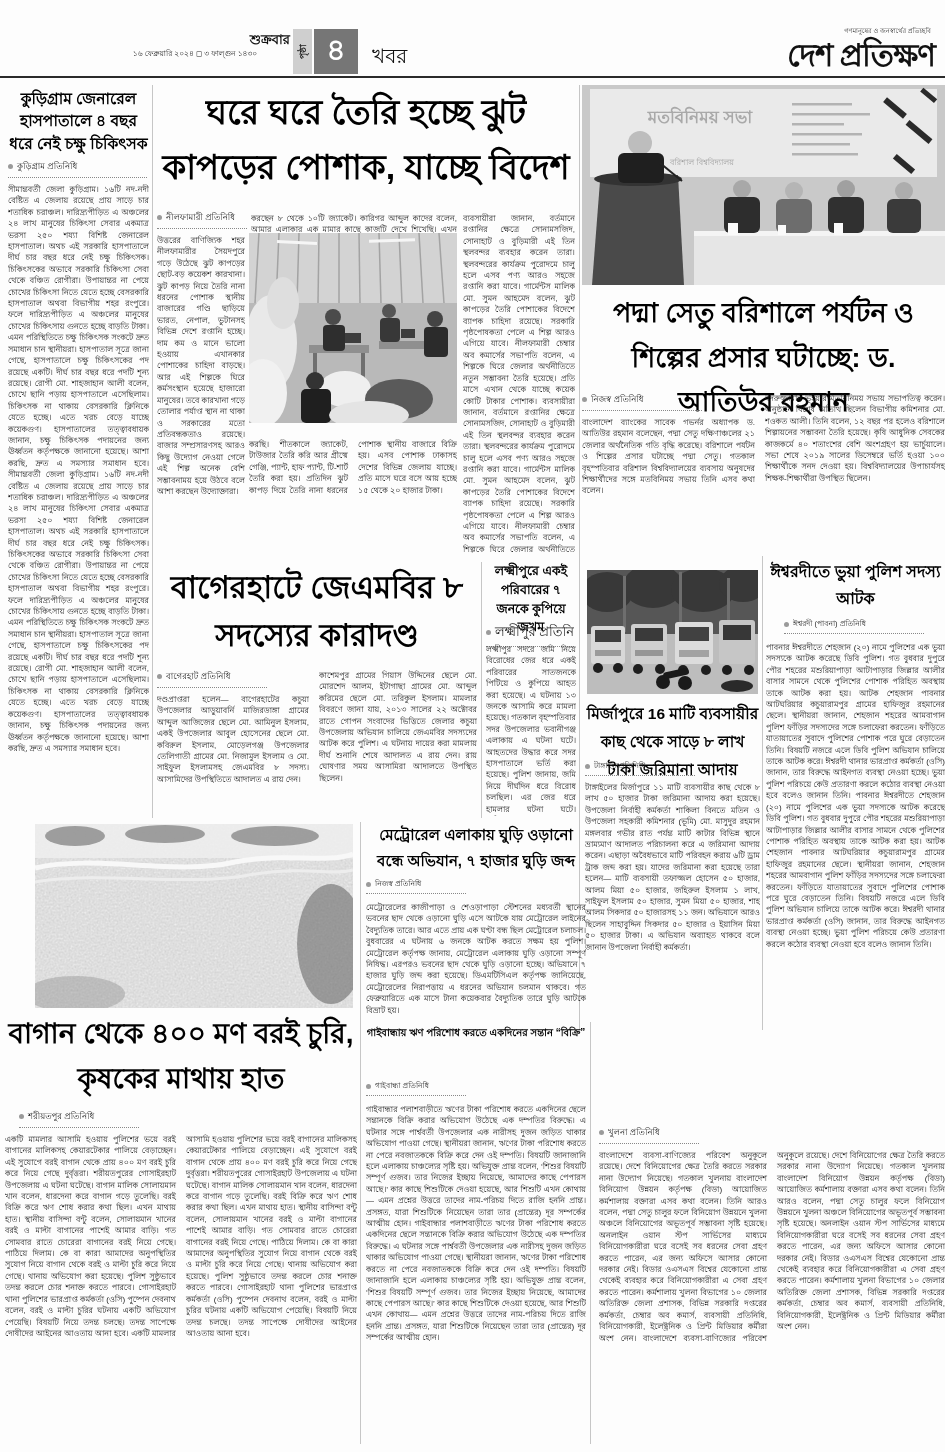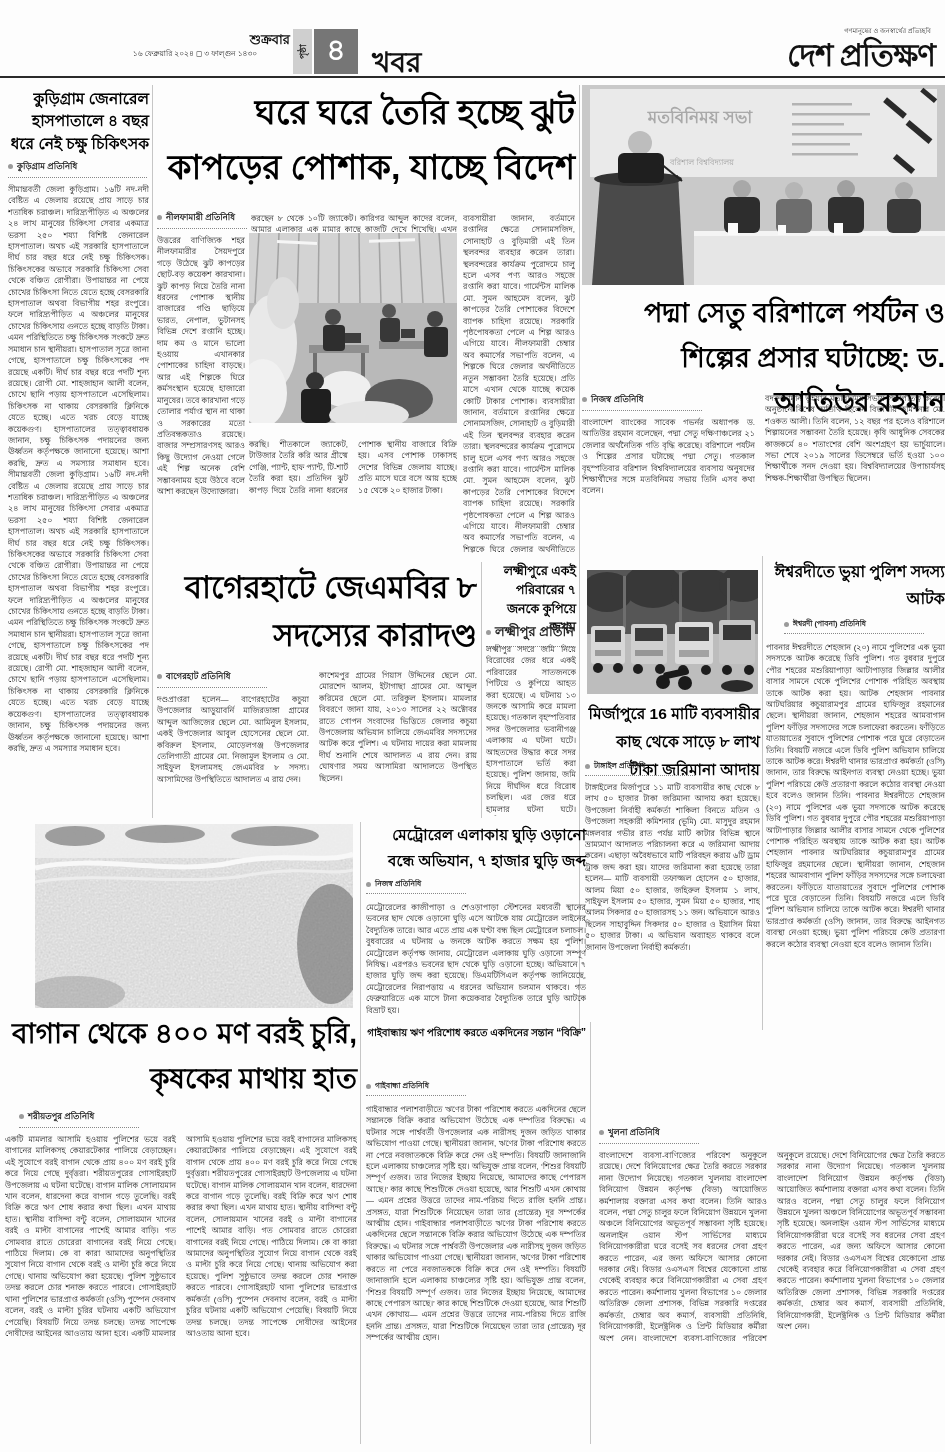--- a/index.html
+++ b/index.html
@@ -6,29 +6,29 @@
   .page{position:relative;width:945px;height:1452px;background:#fdfdfd;margin:0 auto;overflow:hidden;
         font-family:"Liberation Sans","DejaVu Sans",sans-serif;color:#111;}
   
   .hdr-day{position:absolute;left:120px;top:30px;width:170px;text-align:right;font-weight:bold;font-size:13px;}
   .hdr-date{position:absolute;left:100px;top:48px;width:190px;text-align:center;font-size:7.5px;color:#222;}
   .hdr-pgword{position:absolute;left:293px;top:29px;width:19px;height:45px;background:#cfcfcf;
       display:flex;align-items:center;justify-content:center;font-size:9px;font-weight:bold;
       writing-mode:vertical-rl;transform:rotate(180deg);color:#222;}
   .hdr-pgnum{position:absolute;left:314px;top:29px;width:44px;height:45px;background:#767676;color:#fff;
       font-size:30px;font-weight:bold;display:flex;align-items:center;justify-content:center;}
-  .hdr-section{position:absolute;left:372px;top:41px;font-size:28px;font-weight:bold;}
+  .hdr-section{position:absolute;left:372px;top:41px;font-size:20px;font-weight:normal;}
   .hdr-paper{position:absolute;right:10px;top:26px;text-align:right;}
   .hdr-tagline{font-size:6.5px;color:#333;margin-right:4px;}
   .hdr-papername{font-size:31px;font-weight:900;letter-spacing:-1px;line-height:1.2;}
   .toprule{position:absolute;left:0;top:76px;width:945px;height:2px;background:#2b2b2b;}
   
   .art{position:absolute;}
-  .hl{position:absolute;margin:0;font-weight:900;text-align:right;color:#000;width:100%;letter-spacing:0;}
-  .by{position:absolute;font-size:8.5px;font-weight:bold;color:#222;border-bottom:1px dotted #888;
+  .hl{position:absolute;margin:0;font-weight:900;text-align:center;color:#000;width:100%;letter-spacing:0;}
+  .by{position:absolute;font-size:8.5px;font-weight:normal;color:#222;border-bottom:1px dotted #888;
       padding-bottom:3px;white-space:nowrap;overflow:hidden;}
   .by .dot{display:inline-block;width:5px;height:5px;border-radius:50%;background:#9a9a9a;margin-right:4px;vertical-align:middle;}
   .bd{position:absolute;font-size:8px;line-height:11.4px;text-align:justify;color:#1c1c1c;overflow:hidden;}
   .c2{columns:2;column-gap:10px;}
   .photo{position:absolute;overflow:hidden;background:#c2410c;text-align:center;}
   .photo svg{display:block;}
   .vrule{position:absolute;width:1px;background:#c6c6c6;}
 </style>
 </head>
 <body>

